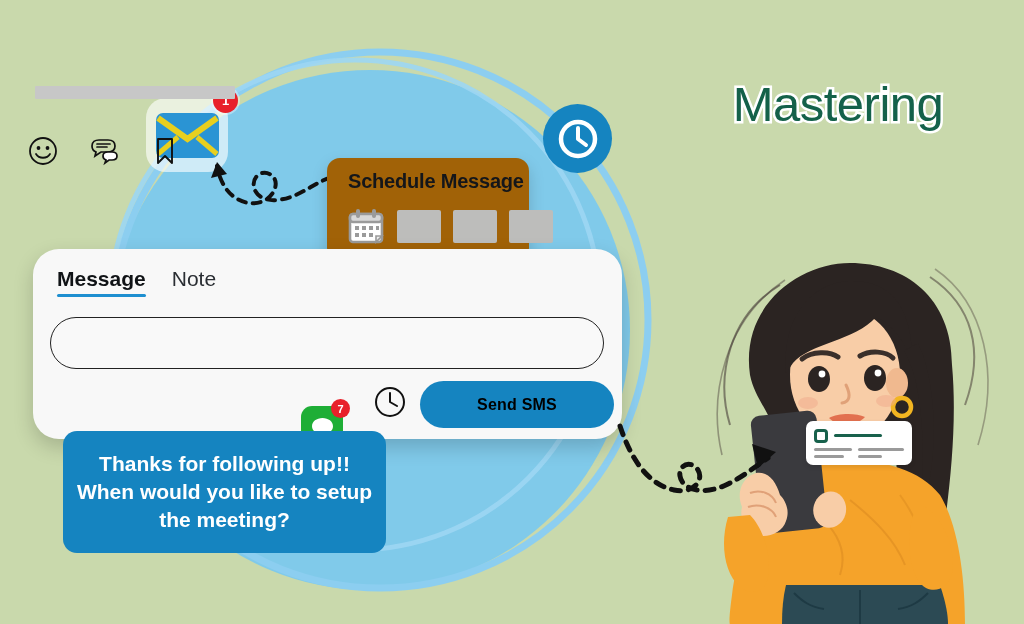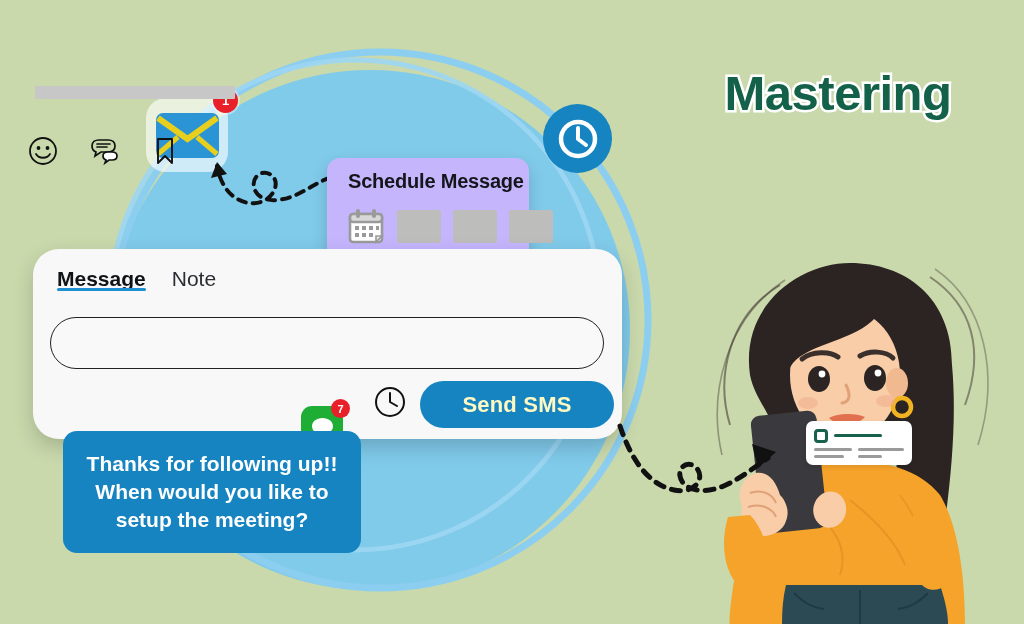--- a/index.html
+++ b/index.html
@@ -9,23 +9,23 @@
     background:#c9d9ac;
     position:relative;
   }
   .stage{position:absolute;inset:0;width:1024px;height:624px;overflow:hidden;}
 
   
   .bg-svg{position:absolute;left:0;top:0;width:1024px;height:624px;}
 
   
   .headline{
-    position:absolute;left:660px;top:61px;width:356px;
+    position:absolute;left:660px;top:72px;width:356px;
     text-align:center;
-    font-weight:bold;
+    font-weight:normal;
     font-size:49px;
     line-height:1.32;
     color:#14614a;
     letter-spacing:-0.5px;
     -webkit-text-stroke:5px #ffffff;
     paint-order:stroke fill;
     text-shadow:0 0 0 #fff;
   }
   .headline span{display:block;}
 
@@ -54,21 +54,21 @@
   
   .clock-badge{
     position:absolute;left:543px;top:104px;width:69px;height:69px;
     border-radius:50%;background:#1584c0;
     display:flex;align-items:center;justify-content:center;
   }
 
   
   .schedule-card{
     position:absolute;left:327px;top:158px;width:202px;height:103px;
-    background:#c4b5fd;border-radius:13px;
+    background:#a16207;border-radius:13px;
     box-shadow:0 7px 16px rgba(0,0,0,0.17);
     padding:0;
   }
   .schedule-title{
     position:absolute;left:21px;top:12px;
     font-size:20px;font-weight:bold;color:#14161a;
     letter-spacing:-0.2px;white-space:nowrap;
   }
   .schedule-row{
     position:absolute;left:20px;top:49px;
@@ -78,21 +78,21 @@
   .slot{width:44px;height:33px;background:#bdbdbb;border-radius:2px;}
 
   
   .message-card{
     position:absolute;left:33px;top:249px;width:589px;height:190px;
     background:#f8f8f8;border-radius:26px;
     box-shadow:0 8px 20px rgba(0,0,0,0.18);
   }
   .tabs{position:absolute;left:24px;top:18px;display:flex;align-items:flex-end;gap:26px;}
   .tab{
-    font-size:21px;color:#2a2e33;padding-bottom:0;
+    font-size:21px;color:#2a2e33;padding-bottom:6px;
     position:relative;
   }
   .tab.active{font-weight:bold;color:#101316;}
   .tab.active:after{
     content:"";position:absolute;left:0;right:0;bottom:0;height:3px;
     background:#1e8fd0;border-radius:2px;
   }
   .input-box{
     position:absolute;left:17px;top:68px;width:554px;height:52px;
     border:1.6px solid #222;border-radius:27px;background:#f9f9f9;
@@ -103,42 +103,42 @@
     background:#c7c7c7;border-radius:1px;
   }
   .toolbar{
     position:absolute;left:28px;top:136px;
     display:flex;align-items:center;gap:31px;
   }
   .tool-ic{width:30px;height:30px;display:block;}
   .clock-tool{position:absolute;left:374px;top:386px;width:32px;height:32px;}
   .send-btn{
     position:absolute;left:420px;top:381px;width:194px;height:47px;
-    background:#1584c0;border-radius:24px;color:#fef9c3;
-    font-size:22px;font-weight:bold;
+    background:#1584c0;border-radius:24px;color:#000000;
+    font-size:16px;font-weight:bold;
     display:flex;align-items:center;justify-content:center;
     letter-spacing:0.2px;
   }
 
   
   .green-chat{
     position:absolute;left:301px;top:406px;width:42px;height:42px;
     background:#1eae36;border-radius:11px;
     display:flex;align-items:center;justify-content:center;
   }
   .green-badge{
     position:absolute;right:-7px;top:-7px;width:19px;height:19px;
     border-radius:50%;background:#e8202a;color:#fff;
     font-size:11px;font-weight:bold;
     display:flex;align-items:center;justify-content:center;
   }
 
   
   .bubble{
-    position:absolute;left:63px;top:431px;width:298px;height:122px;
+    position:absolute;left:63px;top:431px;width:323px;height:122px;
     background:#1584c0;border-radius:14px;
     color:#fff;font-size:21px;font-weight:bold;line-height:1.33;
     text-align:center;
     display:flex;align-items:center;justify-content:center;
     padding:0 12px;box-sizing:border-box;
   }
 
   
   .phone-notif{
     position:absolute;left:806px;top:421px;width:106px;height:44px;

